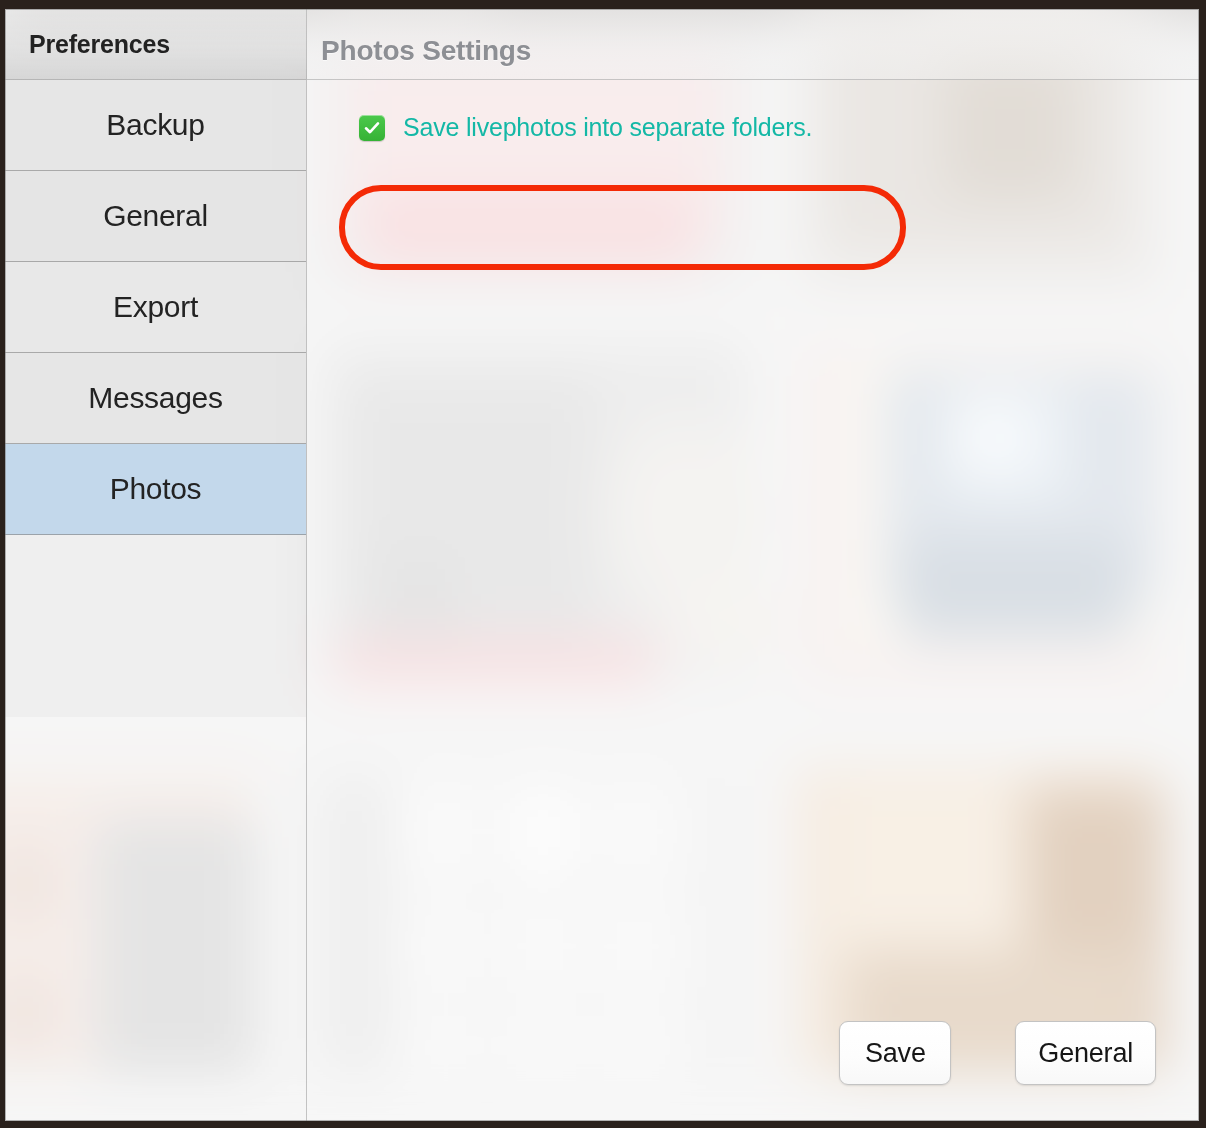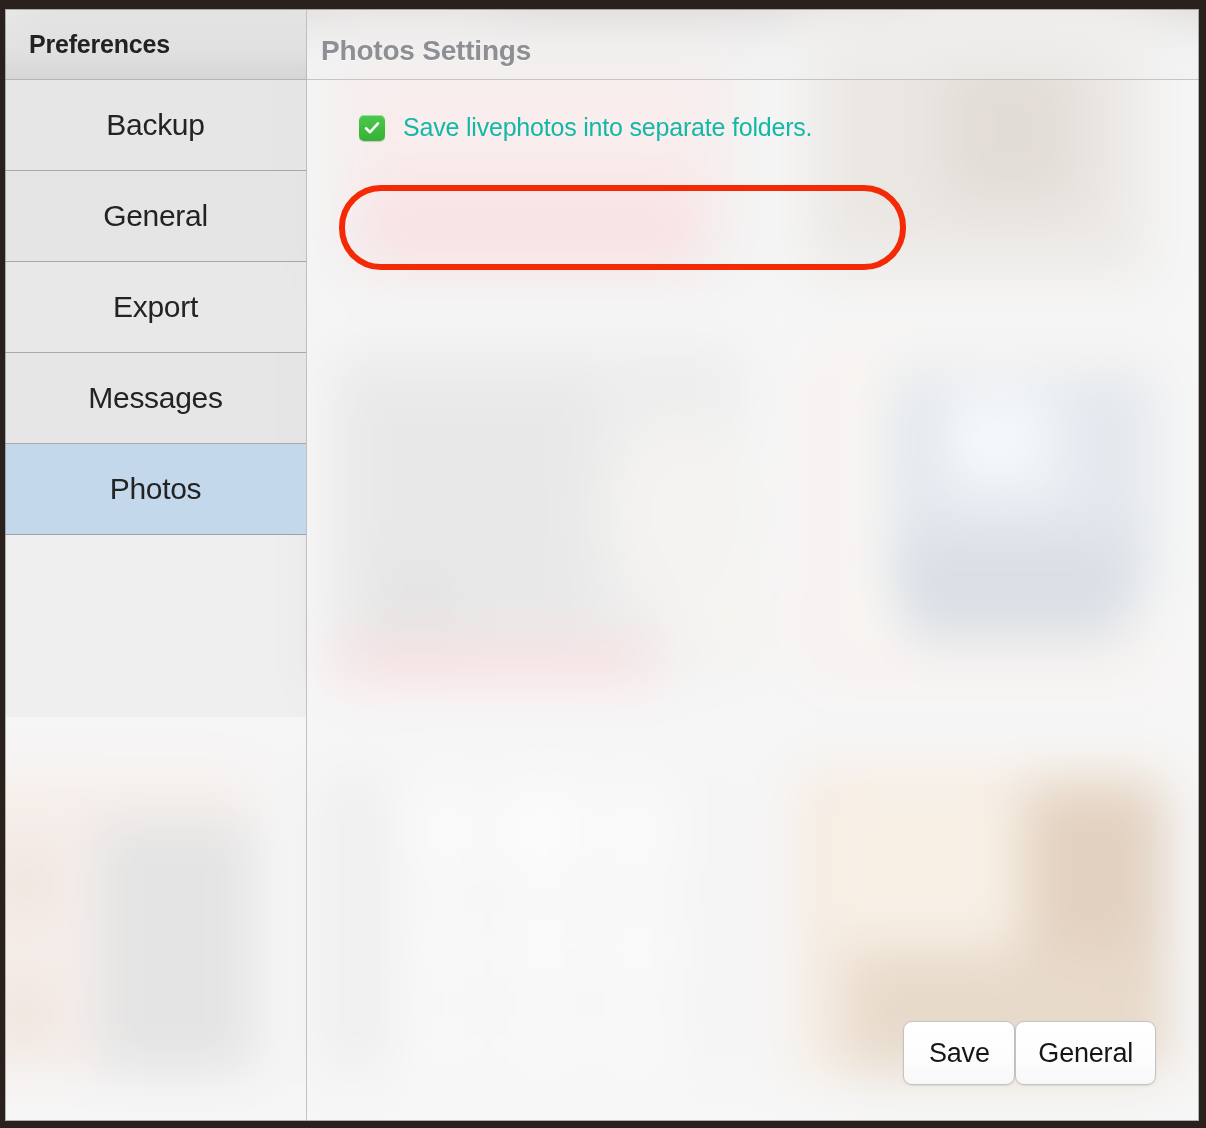--- a/index.html
+++ b/index.html
@@ -208,20 +208,21 @@
     z-index: 20;
     pointer-events: none;
   }
 
   
   #footer-buttons {
     position: absolute;
     right: 43px;
     bottom: 36px;
     display: flex;
+    gap: 64px;
     z-index: 10;
   }
 
   .dlg-btn {
     min-width: 112px;
     height: 64px;
     padding: 0 22px;
     border-radius: 9px;
     border: 1px solid #c3c3c3;
     background: linear-gradient(to bottom, #ffffff 0%, #fdfdfd 55%, #f8f8f8 100%);

